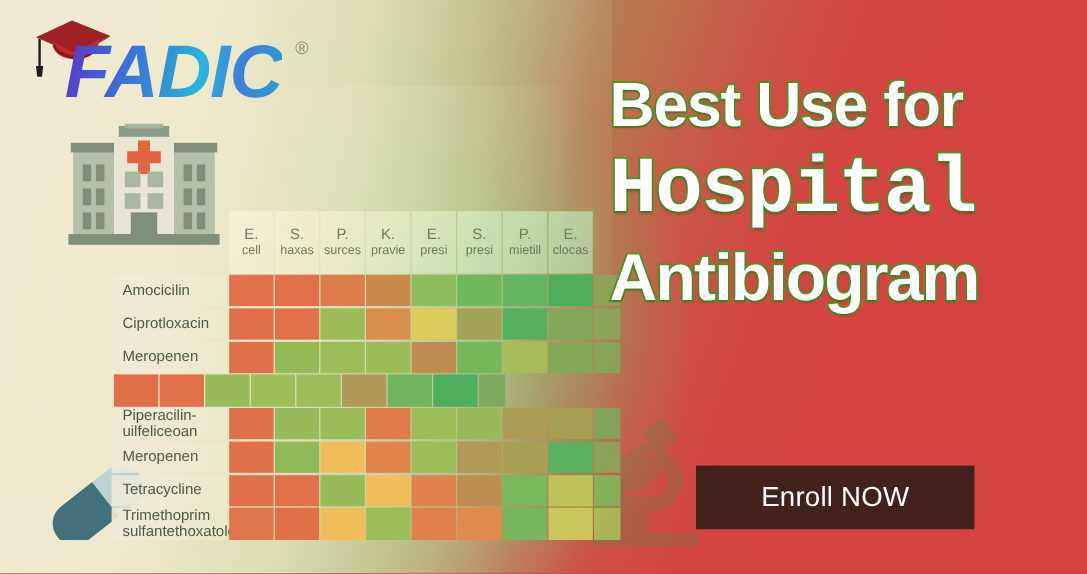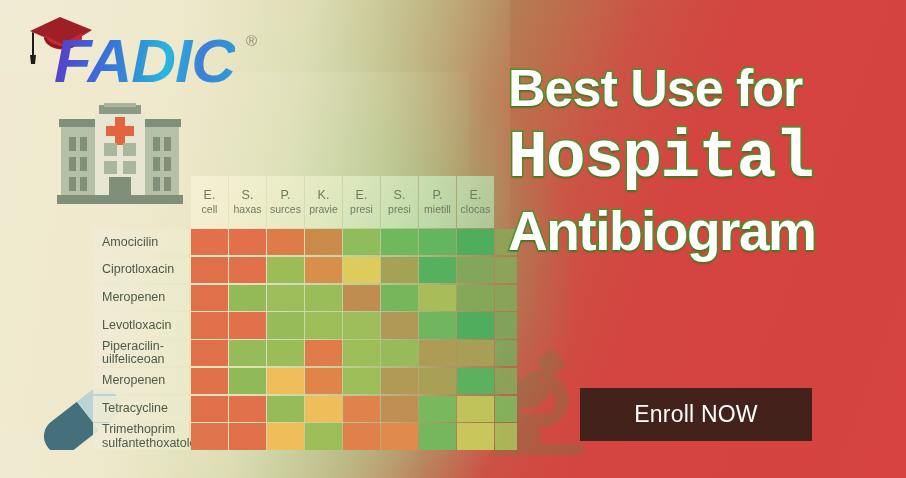--- a/index.html
+++ b/index.html
@@ -280,21 +280,20 @@
             <div class="cell" style="background: rgb(156, 189, 89);"></div>
             <div class="cell" style="background: rgb(155, 189, 89);"></div>
             <div class="cell" style="background: rgb(192, 141, 80);"></div>
             <div class="cell" style="background: rgb(118, 183, 92);"></div>
             <div class="cell" style="background: rgb(168, 189, 90);"></div>
             <div class="cell" style="background: rgb(132, 168, 88);"></div>
             <div class="cell part" style="background: rgb(131, 168, 89); opacity: 0.88;"></div>
           </div>
         </div>
         <div class="row">
-          <div class="rowlabel">Levotloxacin</div>
           <div class="cells">
             <div class="cell" style="background: rgb(224, 112, 74);"></div>
             <div class="cell" style="background: rgb(224, 113, 74);"></div>
             <div class="cell" style="background: rgb(150, 187, 88);"></div>
             <div class="cell" style="background: rgb(157, 189, 89);"></div>
             <div class="cell" style="background: rgb(156, 189, 89);"></div>
             <div class="cell" style="background: rgb(176, 152, 86);"></div>
             <div class="cell" style="background: rgb(113, 181, 94);"></div>
             <div class="cell" style="background: rgb(79, 174, 94);"></div>
             <div class="cell part" style="background: rgb(121, 169, 92); opacity: 0.88;"></div>

